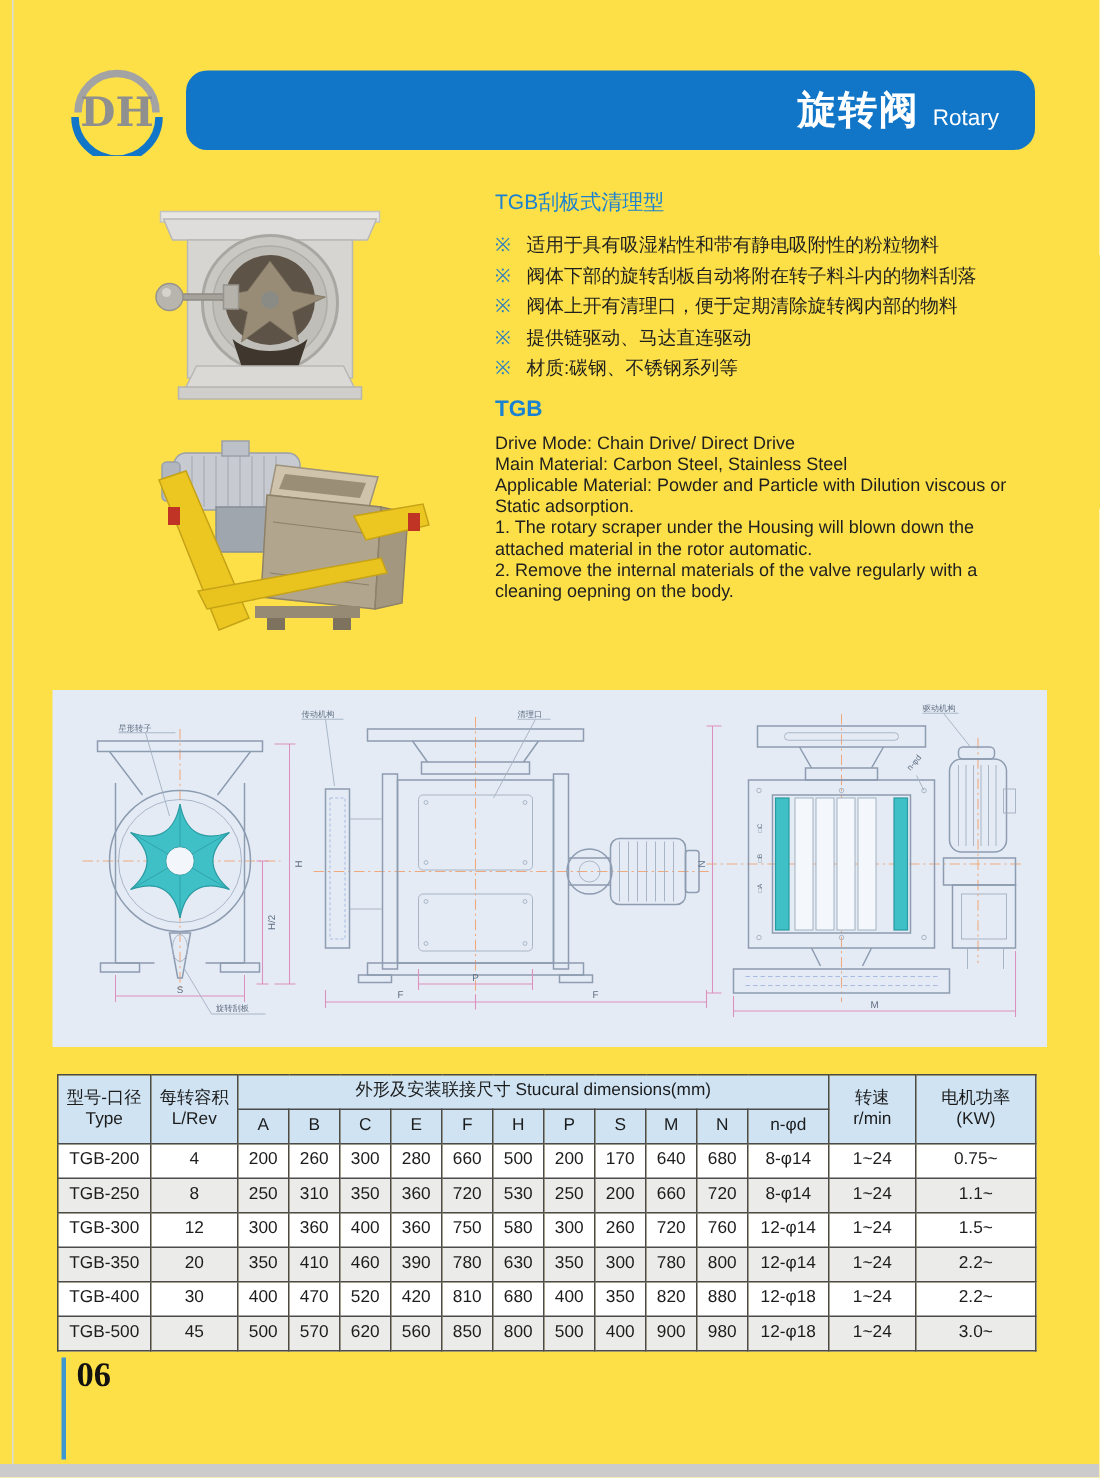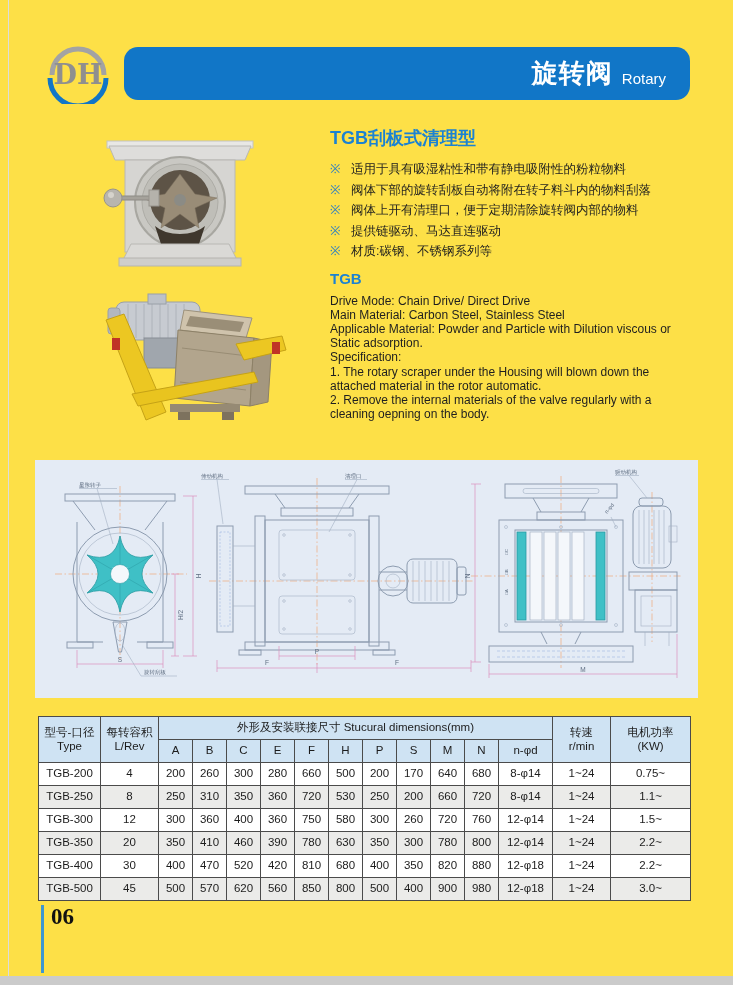--- a/index.html
+++ b/index.html
@@ -21,21 +21,21 @@
   }
   .banner-zh { color:#fff; font-size:26px; font-weight:bold; letter-spacing:1px; }
   .banner-en { color:#fff; font-size:15px; padding-top:10px; }
 
   
   .photo1 { position:absolute; left:95px; top:136px; }
   .photo2 { position:absolute; left:86px; top:286px; }
 
   
   .intro { position:absolute; left:330px; top:126px; width:385px; }
-  .intro-title { font-size:18px; font-weight:bold; color:#1b82d2; margin-bottom:9px; }
+  .intro-title { font-size:14px; font-weight:normal; color:#1b82d2; margin-bottom:9px; }
   .bullet { display:flex; font-size:12.5px; color:#1f1f1f; line-height:20.5px; white-space:nowrap; }
   .bullet .mark { color:#2e7fc1; width:21px; flex:none; }
   .tgb-title { font-size:15px; font-weight:bold; color:#1b82d2; margin-top:8px; margin-bottom:7px; }
   .en-line { font-size:12px; color:#1f1f1f; line-height:14.2px; white-space:nowrap; }
 
   
   .drawing-panel { position:absolute; left:35px; top:460px; width:663px; height:238px; background:#e4ebf5; }
   .ol  { fill:none; stroke:#8d9cb0; stroke-width:1; }
   .ol2 { fill:none; stroke:#a3b0c2; stroke-width:0.6; }
   .cl  { fill:none; stroke:#f0a97c; stroke-width:0.7; stroke-dasharray:7 2.5 1.5 2.5; }
@@ -137,21 +137,20 @@
     </div>
     <div class="bullet">
       <span class="mark">※</span>
       <span>材质:碳钢、不锈钢系列等</span>
     </div>
     <div class="tgb-title">TGB</div>
     <div class="en-line">Drive Mode: Chain Drive/ Direct Drive</div>
     <div class="en-line">Main Material: Carbon Steel, Stainless Steel</div>
     <div class="en-line">Applicable Material: Powder and Particle with Dilution viscous or</div>
     <div class="en-line">Static adsorption.</div>
-    <div class="en-line">Specification:</div>
     <div class="en-line">1. The rotary scraper under the Housing will blown down the</div>
     <div class="en-line">attached material in the rotor automatic.</div>
     <div class="en-line">2. Remove the internal materials of the valve regularly with a</div>
     <div class="en-line">cleaning oepning on the body.</div>
   </div>
 
   <div class="drawing-panel">
     <svg width="663" height="238" viewBox="0 0 663 238">
 
       <g transform="translate(30,22)">

